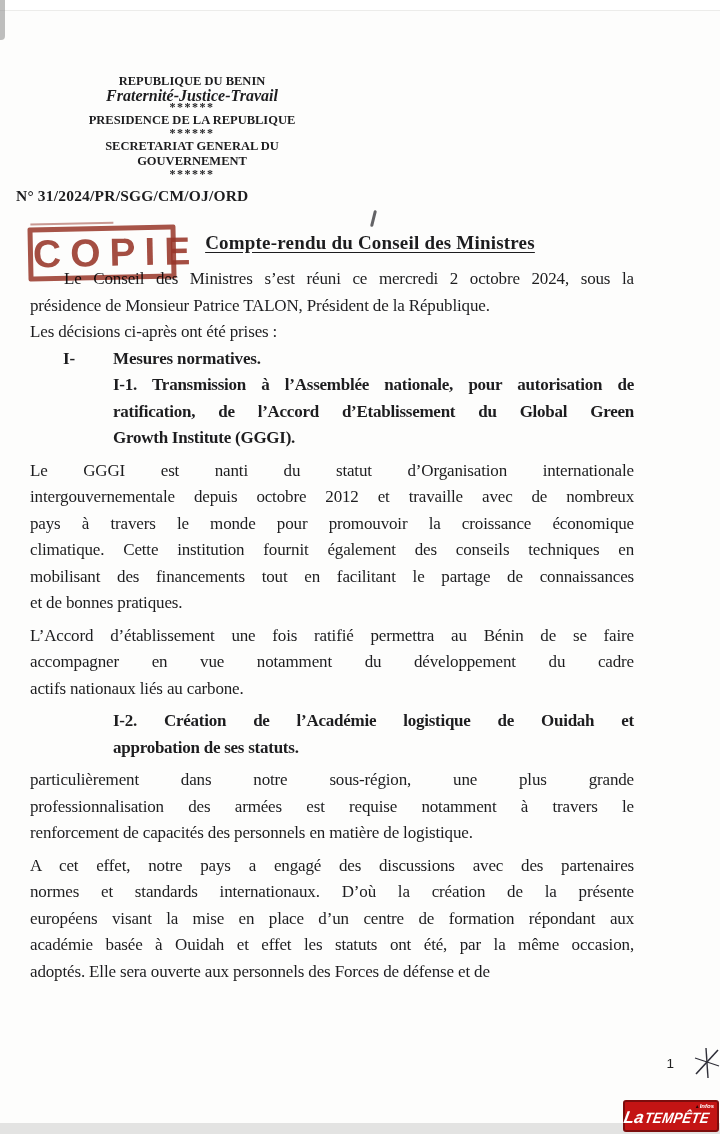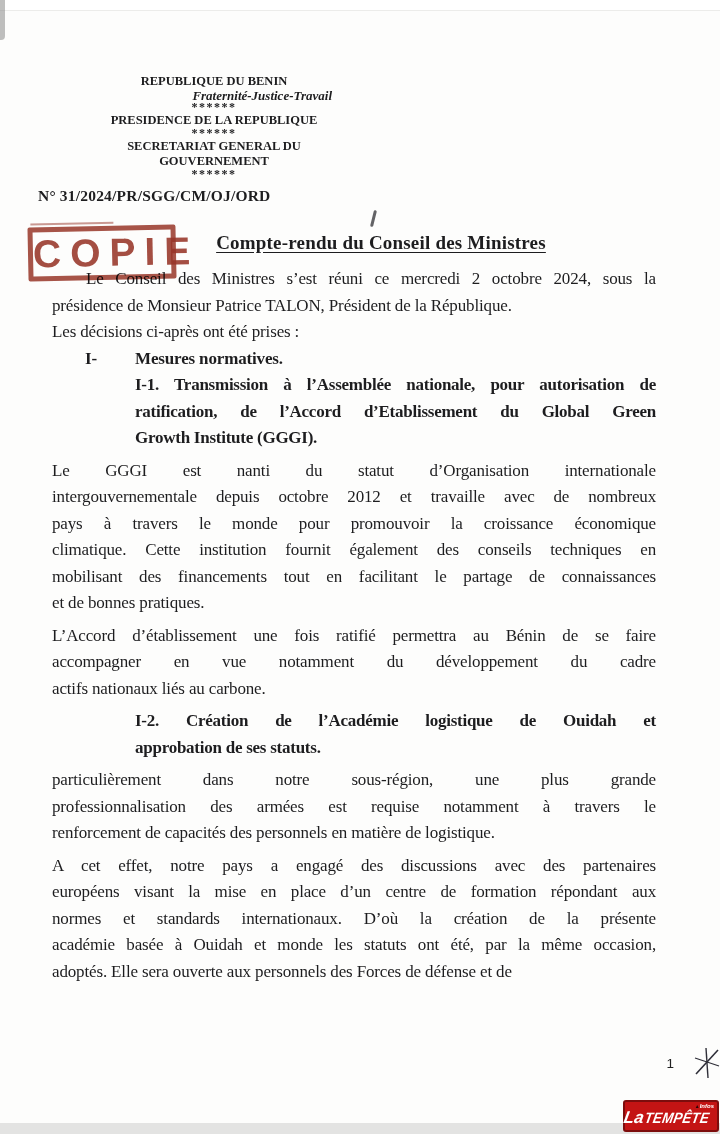--- a/index.html
+++ b/index.html
@@ -9,25 +9,25 @@
     font-family:"Liberation Serif", serif;
   }
   
   .edge-top{position:absolute;left:0;top:0;width:720px;height:10px;background:#ffffff;border-bottom:1px solid #ececea;}
   .edge-bottom{position:absolute;left:0;bottom:0;width:720px;height:11px;background:#e3e3e2;}
   .edge-smudge{position:absolute;left:0;top:0;width:5px;height:40px;background:#8a8a88;opacity:.55;border-radius:0 0 4px 0;}
   .pen-mark-top{position:absolute;left:372px;top:210px;width:3px;height:17px;background:#3c3c40;transform:rotate(14deg);border-radius:2px;opacity:.8;}
   .pen-scribble{position:absolute;left:692px;top:1044px;}
 
   
-  .page{position:relative;padding:74px 54px 0 52px;box-sizing:border-box;}
+  .page{position:relative;padding:74px 54px 0 30px;box-sizing:border-box;}
 
   .letterhead{width:236px;text-align:center;margin-left:44px;}
   .lh-org{font-weight:bold;font-size:12.5px;line-height:15px;}
-  .lh-motto{font-weight:bold;font-style:italic;font-size:13px;line-height:13px;text-align:right;}
+  .lh-motto{font-weight:bold;font-style:italic;font-size:16px;line-height:13px;}
   .lh-stars{font-weight:bold;font-size:12px;line-height:11px;letter-spacing:1.5px;}
   .ref-line{font-weight:bold;font-size:15.5px;line-height:20px;margin:6px 0 0 -14px;letter-spacing:.2px;}
 
   .stamp{
     position:absolute;left:28px;top:226px;width:138px;height:44px;
     border:5px solid rgba(153,54,41,.85);
     color:rgba(153,54,41,.88);
     font-family:"Liberation Sans", sans-serif;
     font-weight:700;font-size:39px;line-height:44px;letter-spacing:9px;
     text-align:center;transform:rotate(-1.2deg);
@@ -123,23 +123,23 @@
         <div class="ln just">I-2. Création de l’Académie logistique de Ouidah et</div>
         <div class="ln last">approbation de ses statuts.</div>
       </div>
       <div class="blk b-para">
         <div class="ln just">particulièrement dans notre sous-région, une plus grande</div>
         <div class="ln just">professionnalisation des armées est requise notamment à travers le</div>
         <div class="ln last">renforcement de capacités des personnels en matière de logistique.</div>
       </div>
       <div class="blk b-para">
         <div class="ln just">A cet effet, notre pays a engagé des discussions avec des partenaires</div>
+        <div class="ln just">normes et standards internationaux. D’où la création de la présente</div>
         <div class="ln just">européens visant la mise en place d’un centre de formation répondant aux</div>
-        <div class="ln just">normes et standards internationaux. D’où la création de la présente</div>
-        <div class="ln just">académie basée à Ouidah et monde les statuts ont été, par la même occasion,</div>
+        <div class="ln just">académie basée à Ouidah et effet les statuts ont été, par la même occasion,</div>
         <div class="ln last">adoptés. Elle sera ouverte aux personnels des Forces de défense et de</div>
       </div>
     </div>
 
 </div>
 
 <div class="stamp">COPIE</div>
 <div class="pen-mark-top"></div>
 
 <div class="page-number">1</div>

